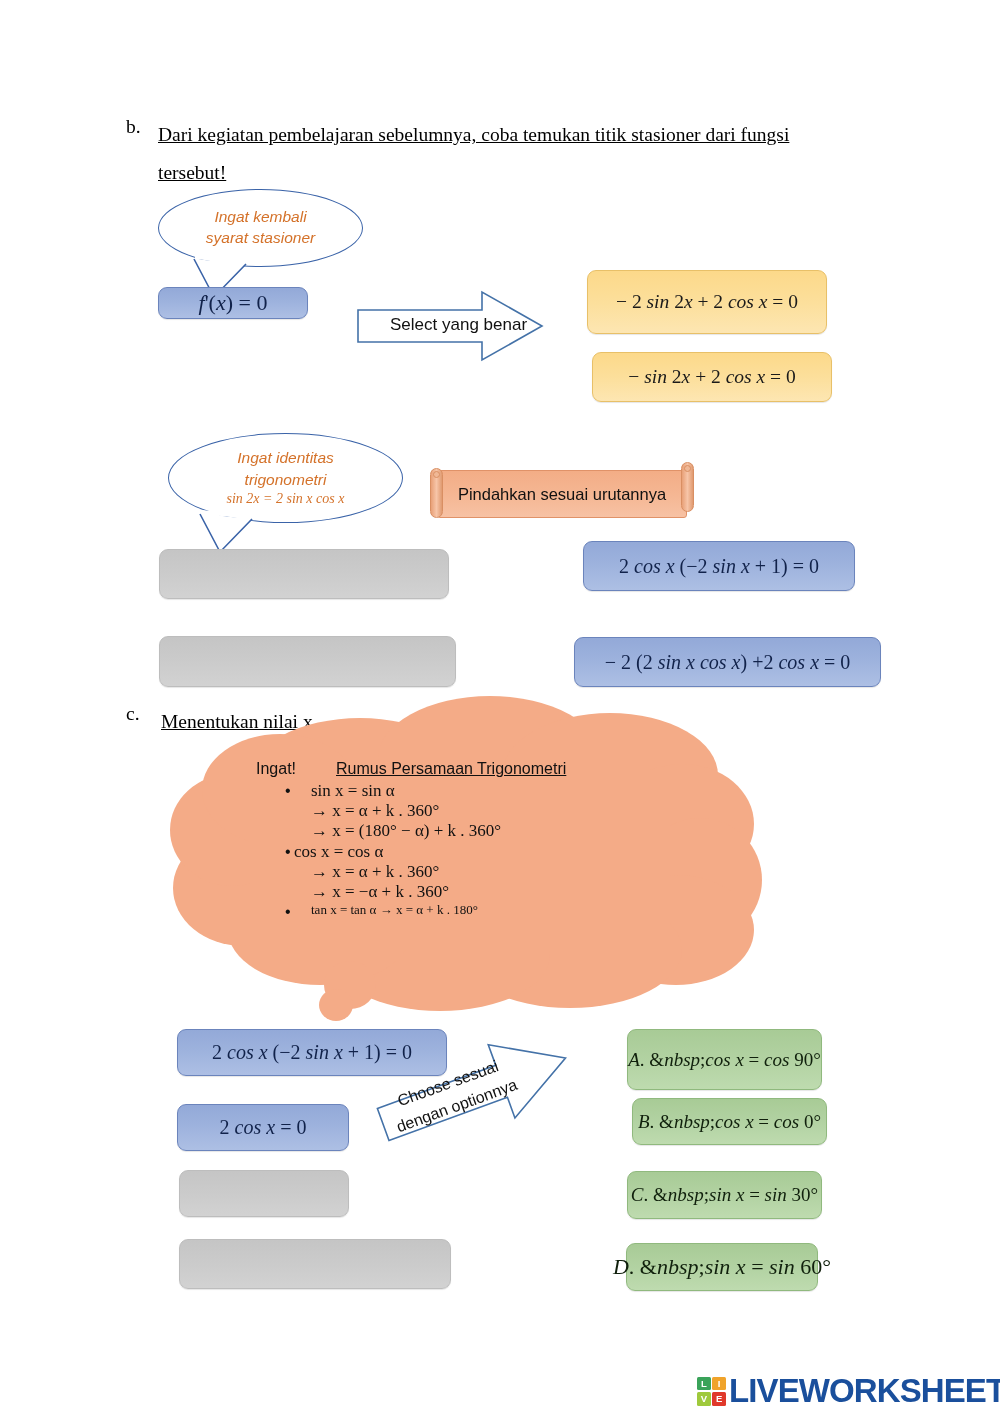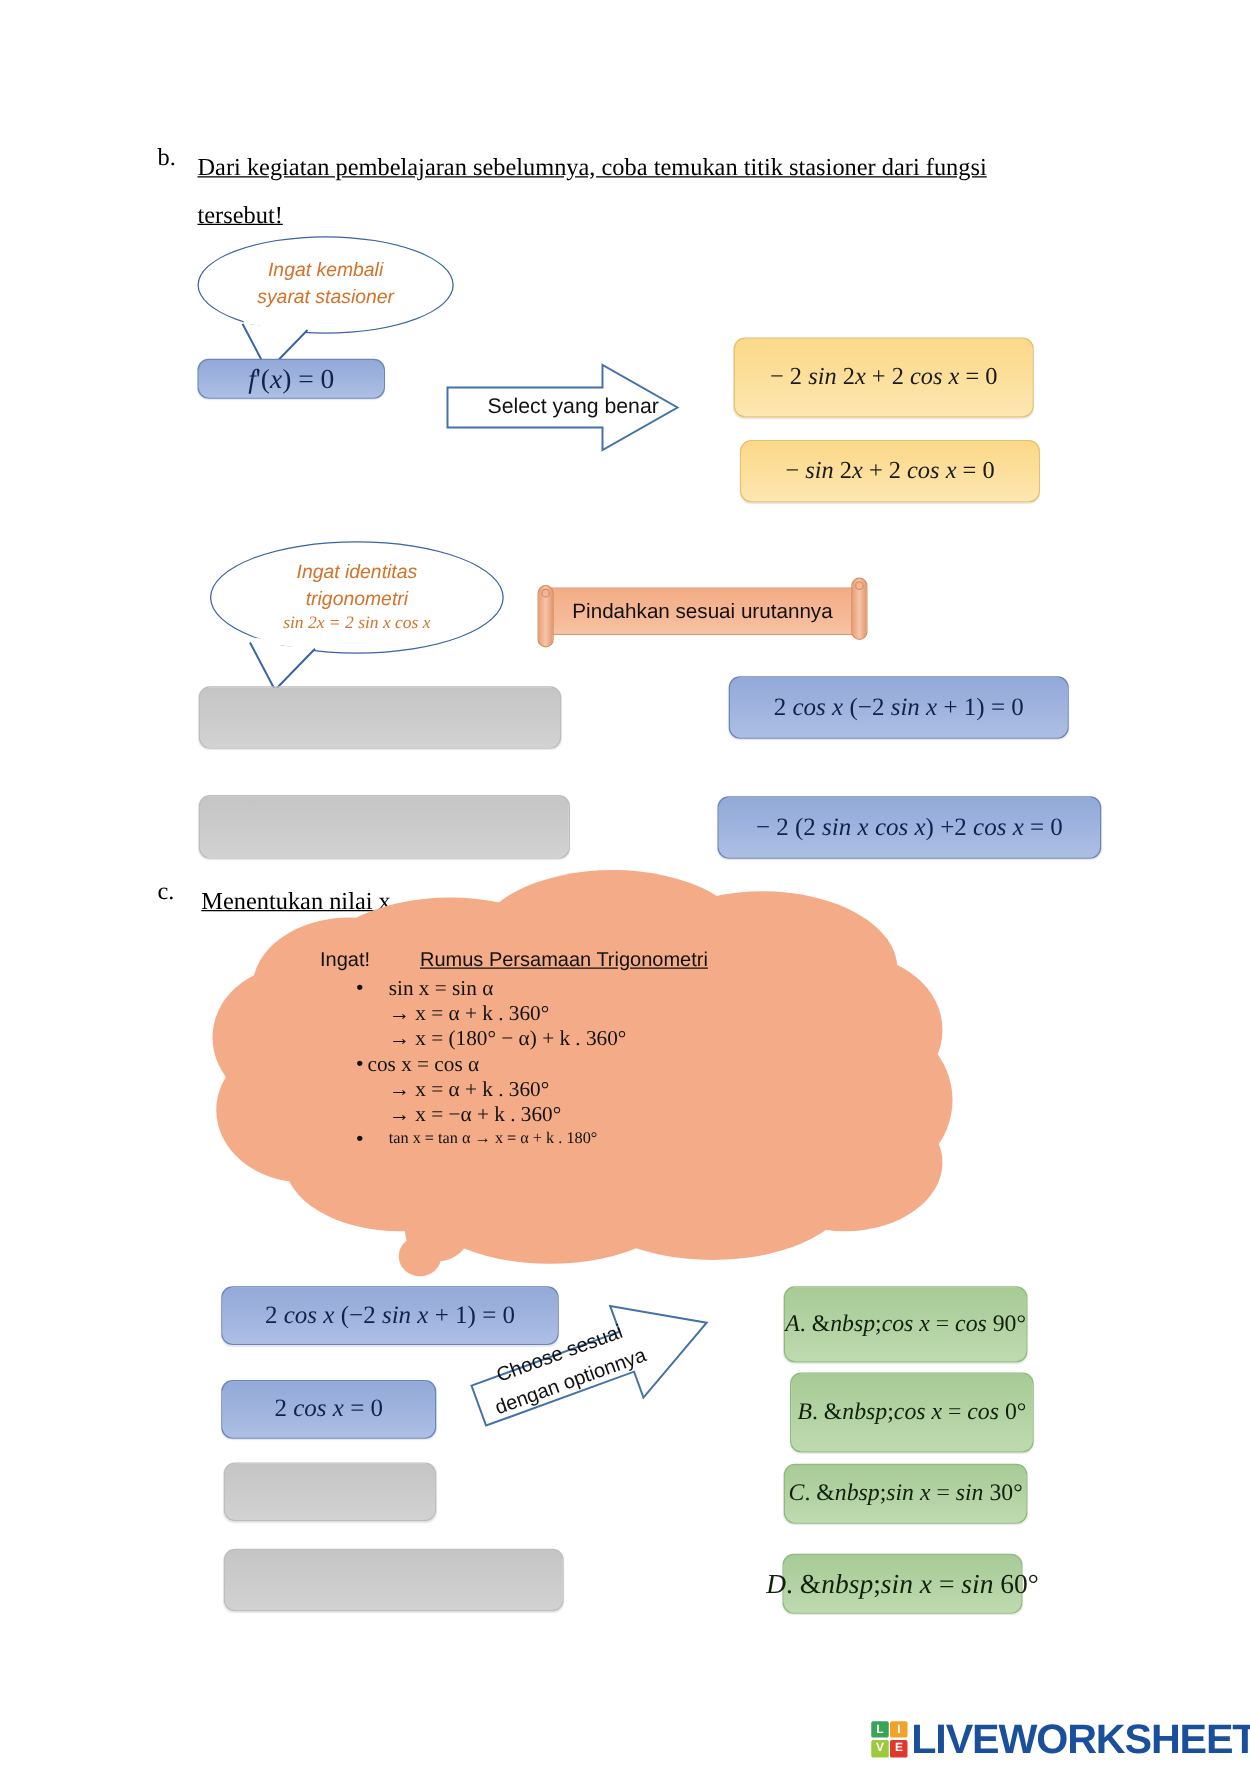--- a/index.html
+++ b/index.html
@@ -156,21 +156,21 @@
     <div class="bubble-txt" style="font-size:15.5px;">Ingat identitas</div>
     <div class="bubble-txt" style="font-size:15.5px;">trigonometri</div>
     <div class="bubble-math" style="font-size:14px;margin-top:1px;">sin 2x = 2 sin x cos x</div>
   </div>
 </div>
 <svg class="tail" style="left:196px;top:510px;" width="70" height="46">
   <path d="M4,4 L24,42 L56,9" fill="#ffffff" stroke="#3a63a8" stroke-width="1.6"></path>
   <path d="M5,2 L55,7" stroke="#ffffff" stroke-width="4"></path>
 </svg>
 
-<div class="scroll-banner" style="left:437px;top:470px;width:250px;height:38px;">
+<div class="scroll-banner" style="left:437px;top:470px;width:250px;height:48px;">
   <span>Pindahkan sesuai urutannya</span>
 </div>
 <div class="roll" style="left:430px;top:468px;height:50px;"></div>
 <div class="roll" style="left:681px;top:462px;height:50px;"></div>
 <div class="roll-dot" style="left:433px;top:471px;"></div>
 <div class="roll-dot" style="left:684px;top:465px;"></div>
 
 <div class="abs box box-gray" style="left:159px;top:549px;width:290px;height:50px;">
   <span class="math"></span>
 </div>
@@ -245,21 +245,21 @@
   <div class="arrow-label" style="left:24px;top:18px;font-size:16px;">Choose sesuai</div>
   <div class="arrow-label" style="left:14px;top:42px;font-size:16px;">dengan optionnya</div>
 </div>
 
 <div class="abs box box-green" style="left:627px;top:1029px;width:195px;height:61px;text-align:right;">
   <span class="math" style="font-size:19px;">
     <span><span class="it">A</span>.</span>
     &amp;<span class="it">n</span><span class="it">b</span><span class="it">s</span><span class="it">p</span>;<span><span class="it">c</span><span class="it">o</span><span class="it">s</span> <span class="it">x</span>  = <span class="it">c</span><span class="it">o</span><span class="it">s</span> 90°</span>
   </span>
 </div>
-<div class="abs box box-green" style="left:632px;top:1098px;width:195px;height:64px;">
+<div class="abs box box-green" style="left:632px;top:1098px;width:195px;height:47px;">
   <span class="math" style="font-size:19px;">
     <span><span class="it">B</span>.</span>
     &amp;<span class="it">n</span><span class="it">b</span><span class="it">s</span><span class="it">p</span>;<span><span class="it">c</span><span class="it">o</span><span class="it">s</span> <span class="it">x</span>  = <span class="it">c</span><span class="it">o</span><span class="it">s</span> 0°</span>
   </span>
 </div>
 <div class="abs box box-green" style="left:627px;top:1171px;width:195px;height:48px;">
   <span class="math" style="font-size:19px;">
     <span><span class="it">C</span>.</span>
     &amp;<span class="it">n</span><span class="it">b</span><span class="it">s</span><span class="it">p</span>;<span><span class="it">s</span><span class="it">i</span><span class="it">n</span> <span class="it">x</span>  = <span class="it">s</span><span class="it">i</span><span class="it">n</span> 30°</span>
   </span>

